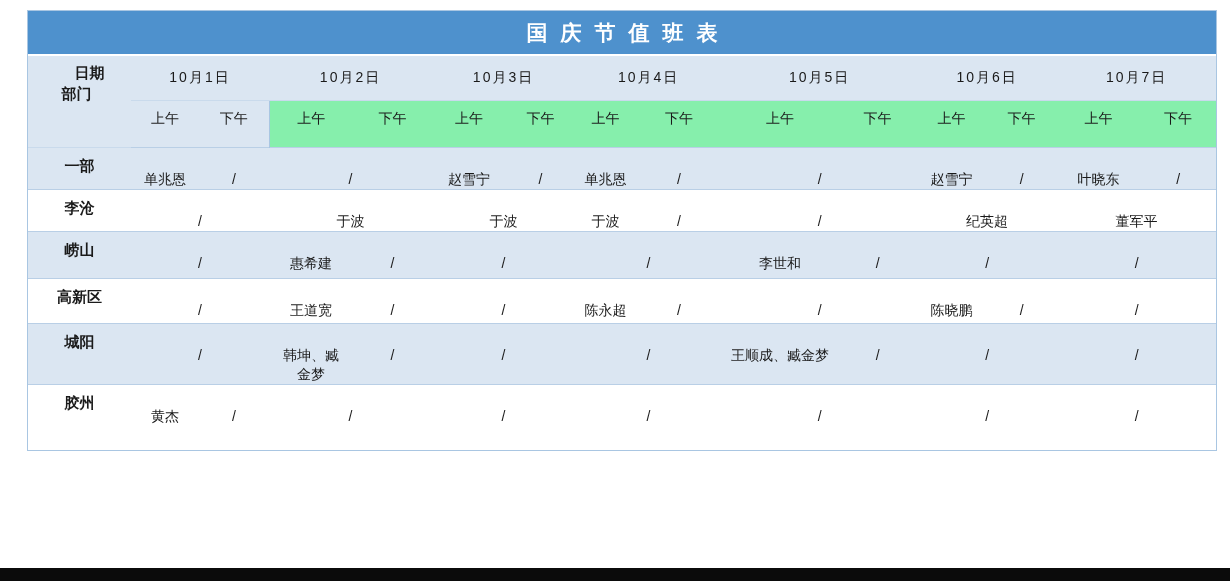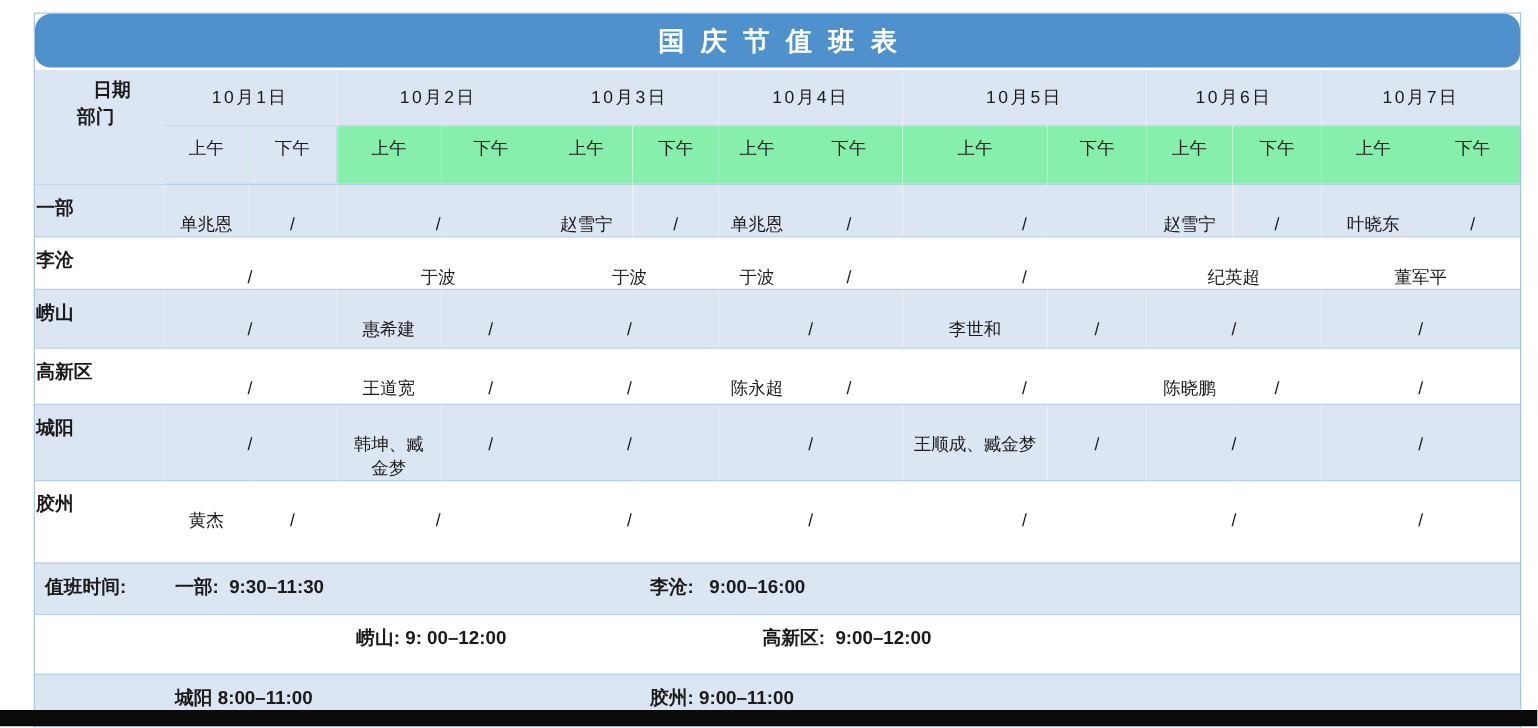--- a/index.html
+++ b/index.html
@@ -10,39 +10,39 @@
   }
   .frame{
     position:absolute;left:27px;top:10px;width:1188px;
     border:1px solid var(--border,#a9c6e2);
     background:#fff;
   }
   .titlebar{
     height:45px;background:var(--title_bar,#4e91cd);color:var(--title_text,#fff);
     display:flex;align-items:center;justify-content:center;
     font-size:21px;font-weight:bold;letter-spacing:13px;text-indent:13px;
-    border-bottom:2px solid #ffffff;box-sizing:border-box;border-radius:13px;
+    border-bottom:2px solid #ffffff;box-sizing:border-box;
   }
   table{border-collapse:collapse;table-layout:fixed;width:1188px;}
   td{overflow:hidden;}
   
   .date-row{height:44px;background:var(--row_alt,#dbe6f2);}
   .date-row td{border-bottom:1px solid #c9daec;}
   .date{ text-align:center;vertical-align:middle;font-size:14px;letter-spacing:2px;}
   .corner{vertical-align:top;padding-top:6px;font-weight:bold;font-size:15px;background:var(--row_alt,#dbe6f2);}
   .c-top{text-align:center;padding-left:20px;line-height:21px;}
   .c-bot{text-align:center;padding-right:6px;line-height:21px;}
   .ampm-row{height:47px;background:#86efac;}
   .ampm{vertical-align:top;padding-top:9px;text-align:center;font-size:14px;}
   .ampm.blue{background:var(--row_alt,#dbe6f2);}
   .ampm.edge{border-right:1px solid var(--border,#a9c6e2);}
   
   tbody tr td{border-top:1px solid #b9cfe6;}
   tbody tr.alt{background:var(--row_alt,#dbe6f2);}
-  .dept{font-weight:bold;font-size:15px;vertical-align:top;padding-top:9px;margin-left:12px;}
+  .dept{font-weight:bold;font-size:15px;text-align:center;vertical-align:top;padding-top:9px;margin-left:12px;}
   .cell{font-size:14px;text-align:center;vertical-align:top;padding:22px 8px 0 8px;line-height:19px;}
   
   .duty-row{position:relative;border-top:1px solid #b9cfe6;background:#fff;}
   .duty-row.alt{background:var(--row_alt,#dbe6f2);}
   .duty-row span{
     position:absolute;top:9px;font-weight:bold;font-size:15px;white-space:pre;
   }
   .bottom-bar{
     position:absolute;left:0;top:568px;width:1230px;height:13px;
     background:var(--bottom_bar,#0b0b0b);
@@ -172,29 +172,14 @@
           <td class="cell" colspan="1">/</td>
           <td class="cell" colspan="2">/</td>
           <td class="cell" colspan="2">/</td>
           <td class="cell" colspan="2">/</td>
           <td class="cell" colspan="2">/</td>
           <td class="cell" colspan="2">/</td>
           <td class="cell" colspan="2">/</td>
         </tr>
       </tbody>
     </table>
-  <div id="duty">
-      <div class="duty-row alt" style="height: 40px;">
-        <span style="left: 8px;">值班时间:</span>
-        <span style="left: 112px;">一部:  9:30–11:30</span>
-        <span style="left: 492px;">李沧:   9:00–16:00</span>
-      </div>
-      <div class="duty-row" style="height: 47px;">
-        <span style="left: 257px;">崂山: 9: 00–12:00</span>
-        <span style="left: 582px;">高新区:  9:00–12:00</span>
-      </div>
-      <div class="duty-row alt" style="height: 43px;">
-        <span style="left: 112px;">城阳 8:00–11:00</span>
-        <span style="left: 492px;">胶州: 9:00–11:00</span>
-      </div>
-    </div>
 </div>
 <div class="bottom-bar"></div>
 
 </body></html>

